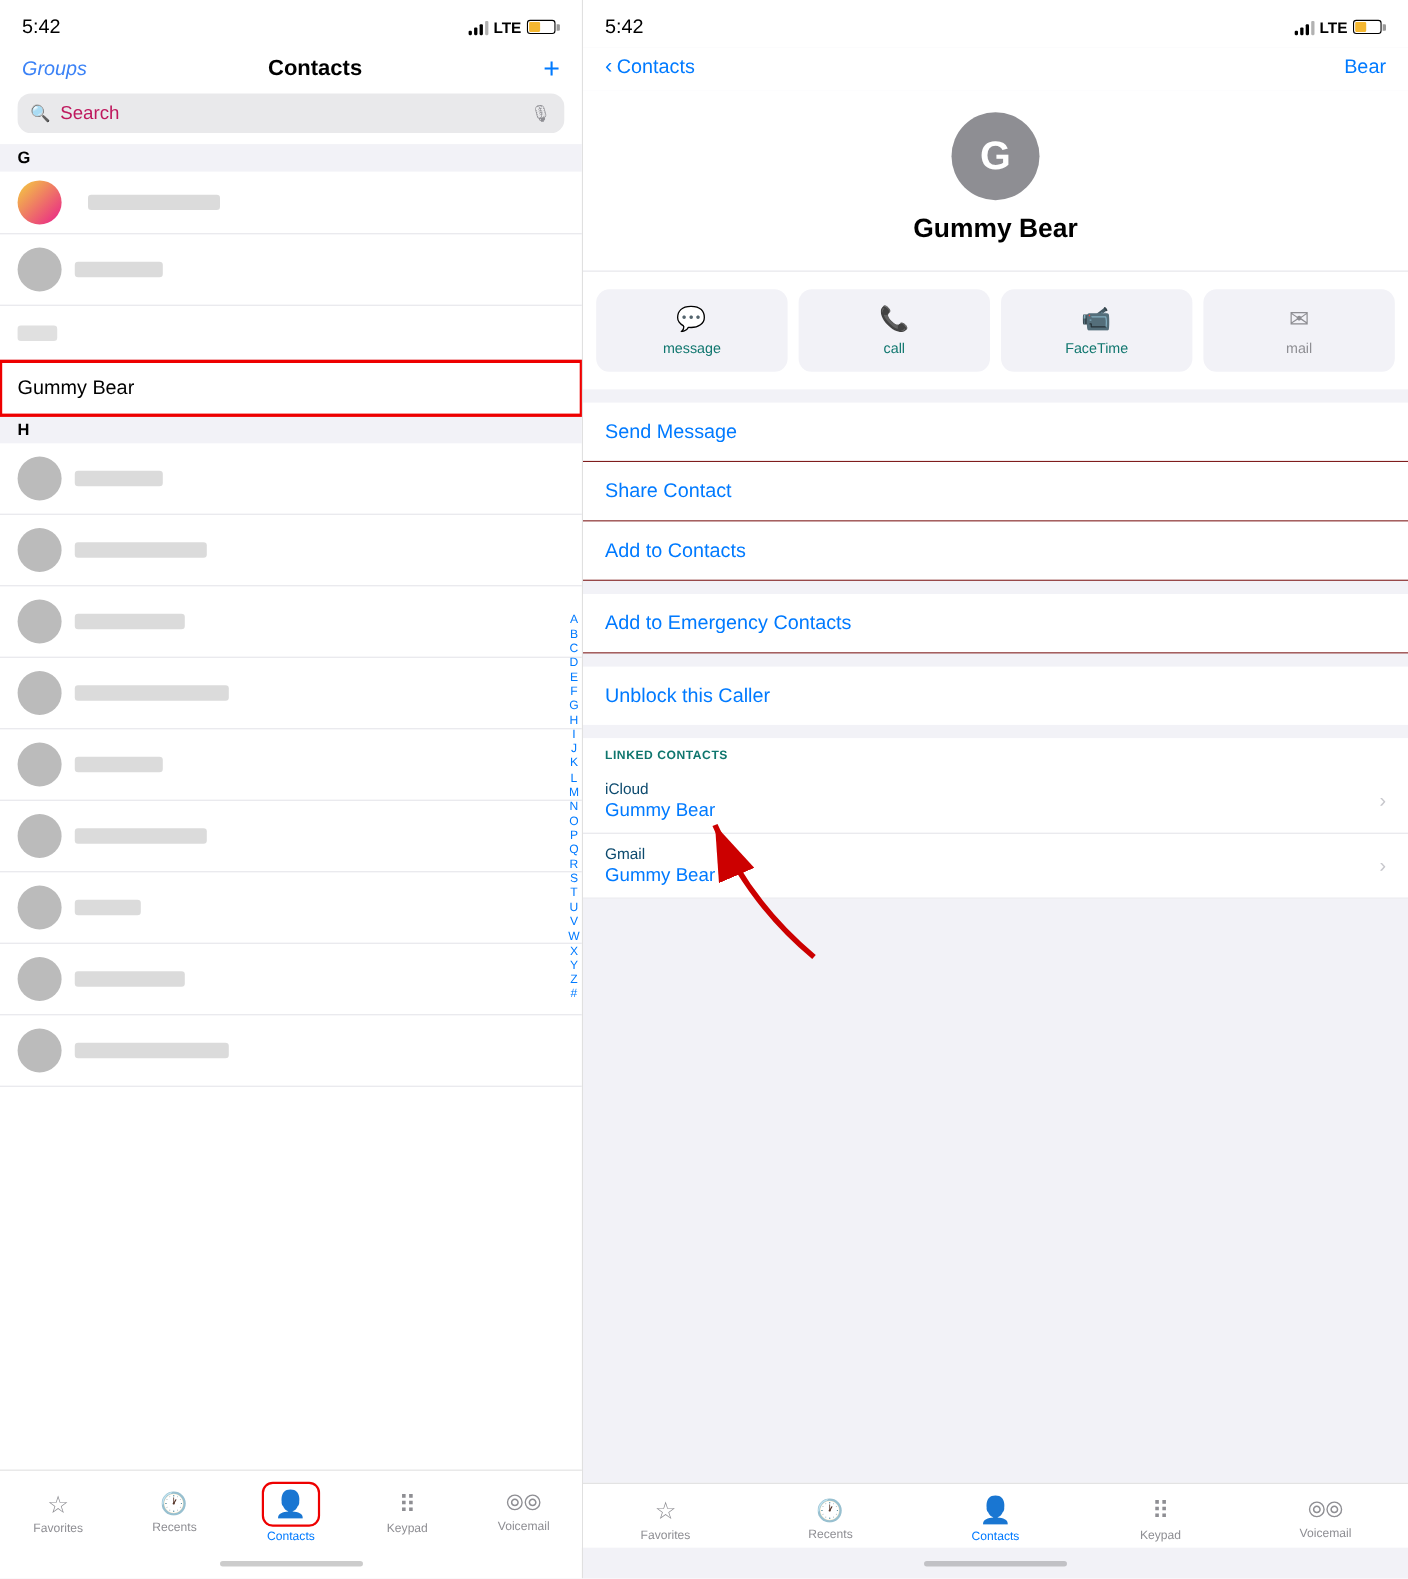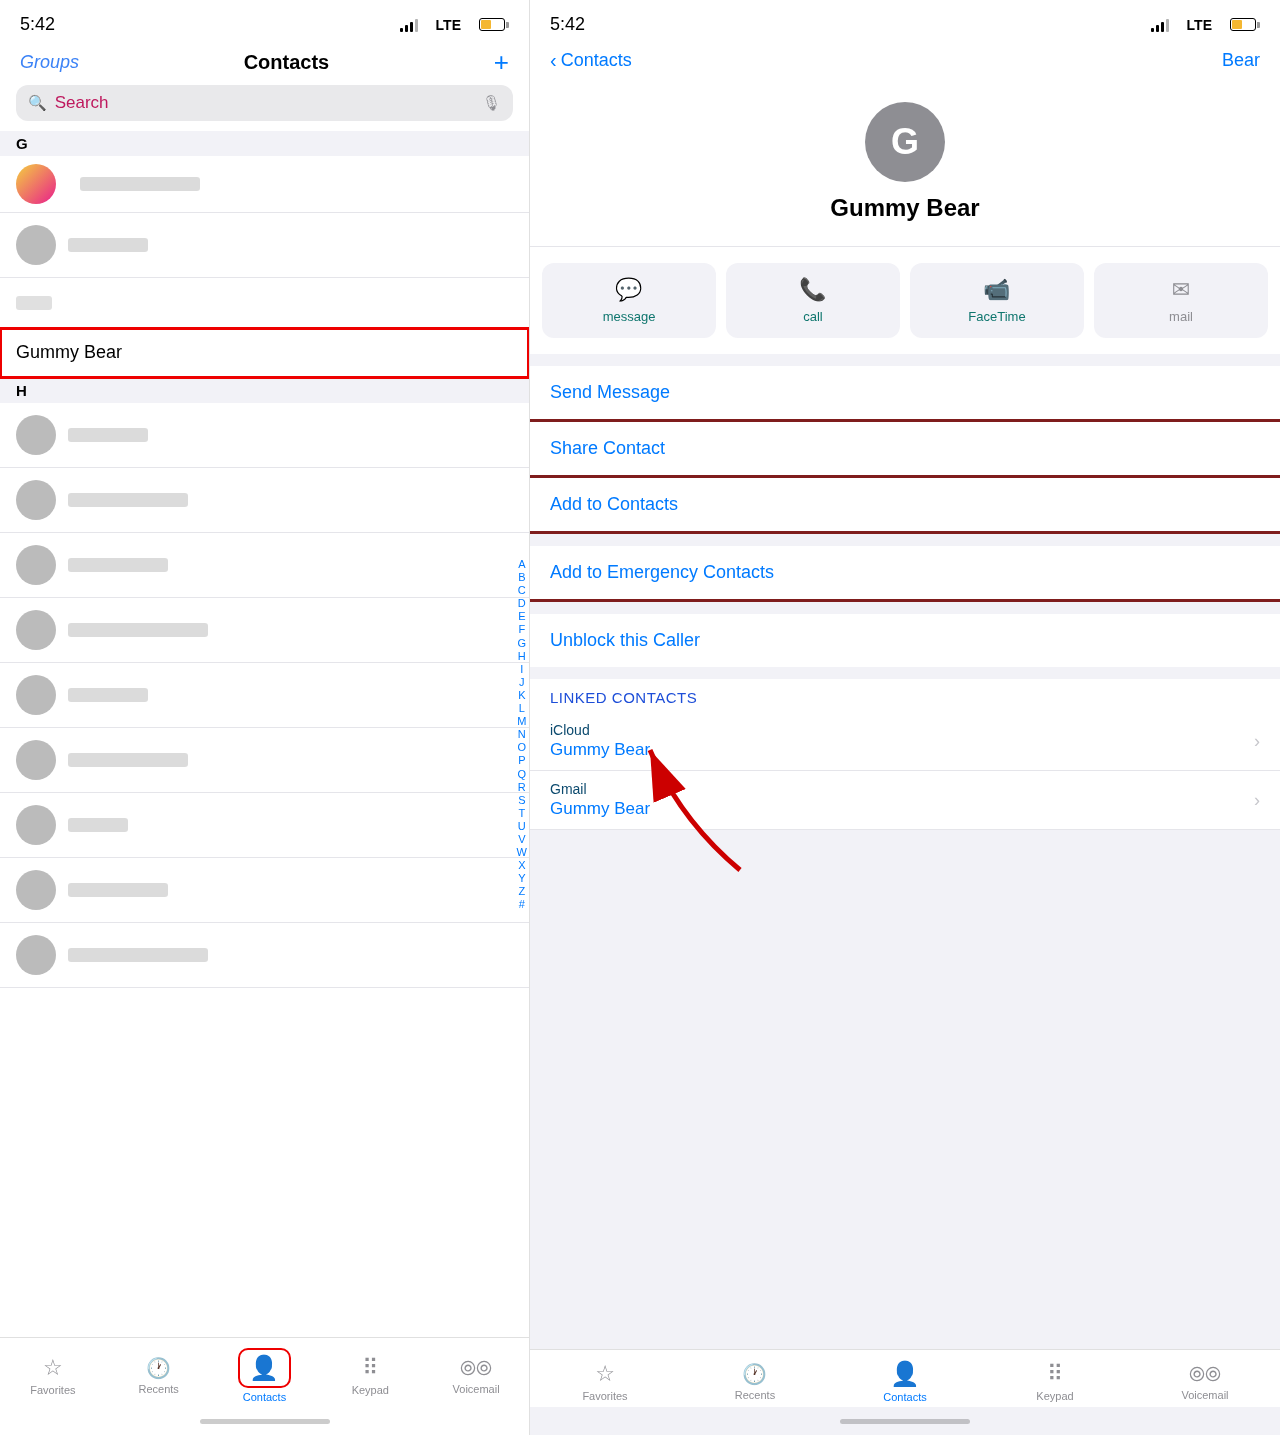--- a/index.html
+++ b/index.html
@@ -30,21 +30,21 @@
       padding: 14px 20px 8px;
       font-size: 17px;
       font-weight: 600;
     }
 
     .status-time { font-size: 18px; font-weight: 400; }
 
     .status-icons {
       display: flex;
       align-items: center;
-      gap: 18px;
+      gap: 5px;
       font-size: 13px;
     }
 
     .signal-bars {
       display: flex;
       align-items: flex-end;
       gap: 2px;
       height: 14px;
     }
     .signal-bars span {
@@ -371,40 +371,40 @@
     }
 
     
     .options-section {
       margin-top: 12px;
       background: #fff;
     }
 
     .option-row {
       padding: 16px 20px;
-      border-bottom: 3px solid #7f1d1d;
+      border-bottom: 1px solid #7f1d1d;
       cursor: pointer;
     }
 
     .option-row-text {
       font-size: 18px;
       color: #007aff;
     }
 
     
     .linked-section {
       margin-top: 12px;
       background: #fff;
     }
 
     .linked-header {
       padding: 10px 20px 6px;
-      font-size: 15px;
-      font-weight: 400;
-      color: #1d4ed8;
+      font-size: 11px;
+      font-weight: 700;
+      color: #0f766e;
       letter-spacing: 0.5px;
       text-transform: uppercase;
     }
 
     .linked-row {
       display: flex;
       align-items: center;
       justify-content: space-between;
       padding: 10px 20px;
       border-bottom: 1px solid #e5e5ea;

